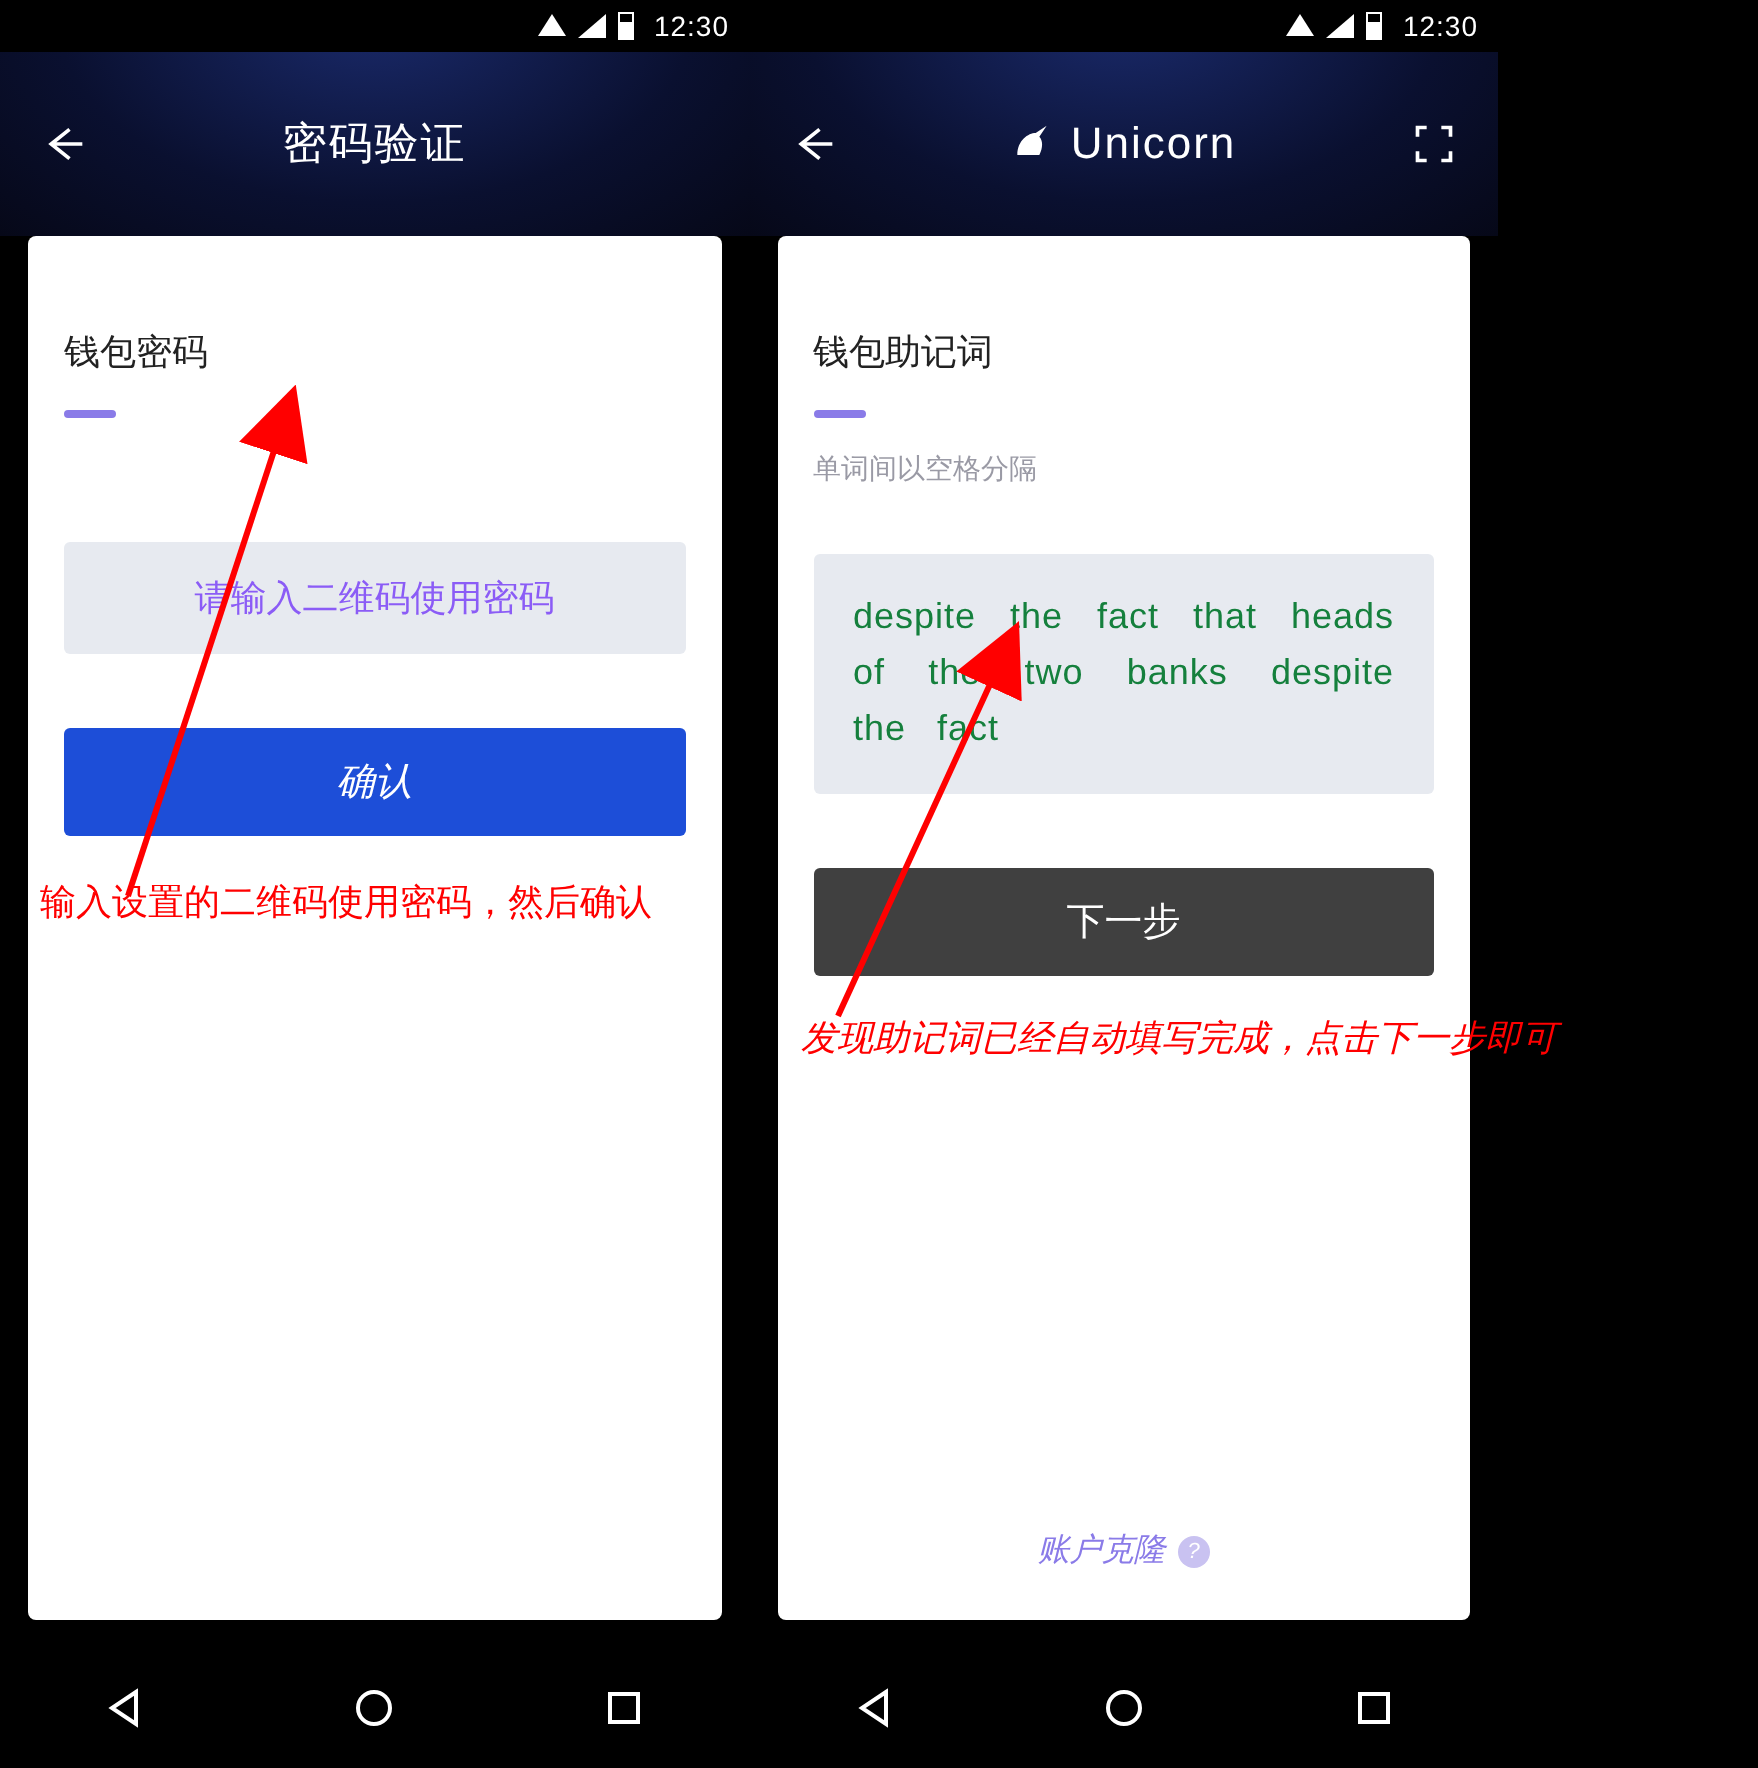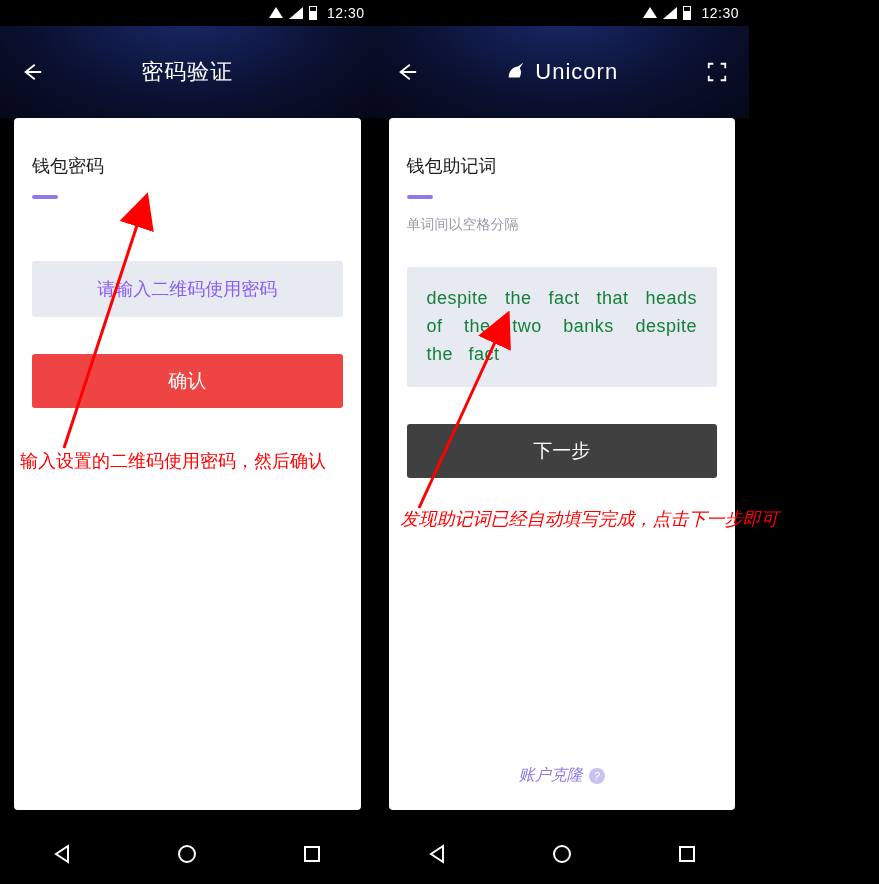--- a/index.html
+++ b/index.html
@@ -91,21 +91,21 @@
   }
   .header .scan svg { width:22px; height:22px; stroke:#fff; fill:none; stroke-width:2; }
   .header .spacer { width:28px; }
 
   
   .card {
     background:#fff;
     margin: 0 14px 14px 14px;
     flex:1;
     border-radius: 4px;
-    padding: 36px 18px 18px 18px;
+    padding: 46px 18px 18px 18px;
     position: relative;
     display:flex;
     flex-direction:column;
     gap:11px;
   }
   .section-title {
     font-size: 18px;
     color: #222;
     display:inline-block;
     position: relative;
@@ -154,21 +154,21 @@
     height: 54px;
     border-radius: 3px;
     color:#fff;
     font-size: 19px;
     display:flex;
     align-items:center;
     justify-content:center;
     cursor:pointer;
     user-select:none;
   }
-  .btn-light { background:#ef4444; }
+  .btn-light { background:#1d4ed8;font-style:italic; }
   .btn-primary { background:#404040; }
 
   .footer-link {
     text-align:center;
     color:#8a7be8;
     font-size: 16px;
     margin-top:auto;
     padding: 18px 0 6px 0;
     display:flex;
     align-items:center;
@@ -254,21 +254,21 @@
       </div>
 
       <svg class="arrow" style="left:20px; top:60px; width:160px; height:280px;" viewBox="0 0 160 280">
         <defs>
           <marker id="ah1" markerWidth="12" markerHeight="12" refX="10" refY="6" orient="auto">
             <path d="M0,0 L12,6 L0,12 Z" fill="#ff0000"></path>
           </marker>
         </defs>
         <line x1="30" y1="270" x2="112" y2="20" stroke="#ff0000" stroke-width="3" marker-end="url(#ah1)"></line>
       </svg>
-      <div class="annot" style="left:6px; top:330px; width:380px;">输入设置的二维码使用密码，然后确认</div>
+      <div class="annot" style="left:6px; top:320px; width:380px;">输入设置的二维码使用密码，然后确认</div>
     </div>
 
     <div class="navbar">
       <div class="nbtn">
         <svg width="24" height="24" viewBox="0 0 24 24">
             <path d="M18 4 L6 12 L18 20 Z"></path>
           </svg>
       </div>
       <div class="nbtn">
         <svg width="24" height="24" viewBox="0 0 24 24">

